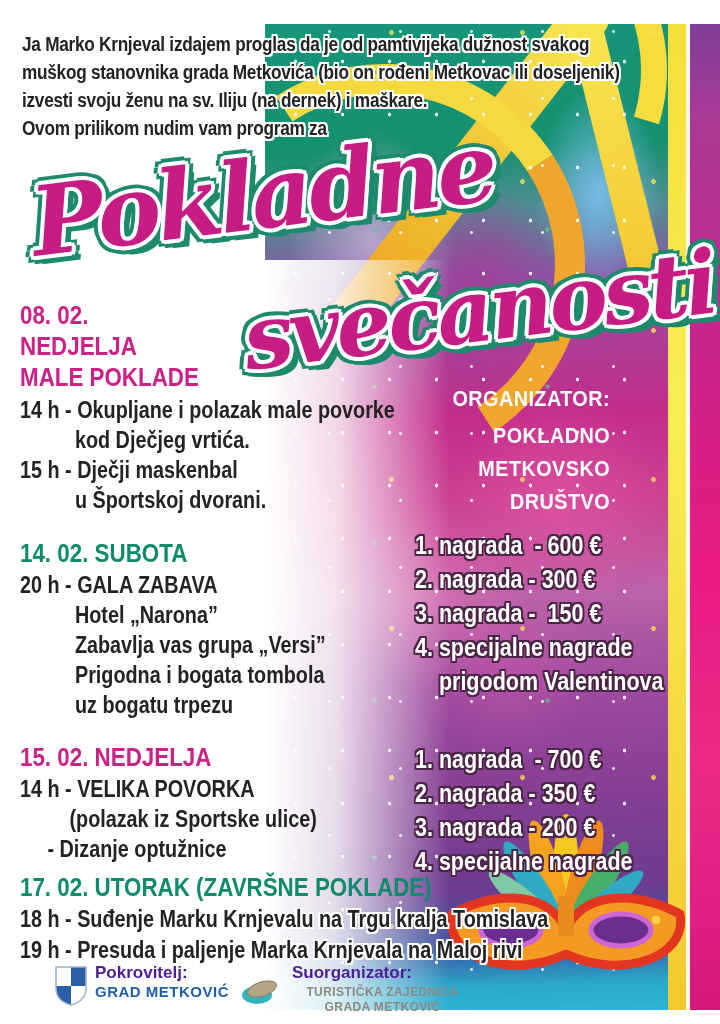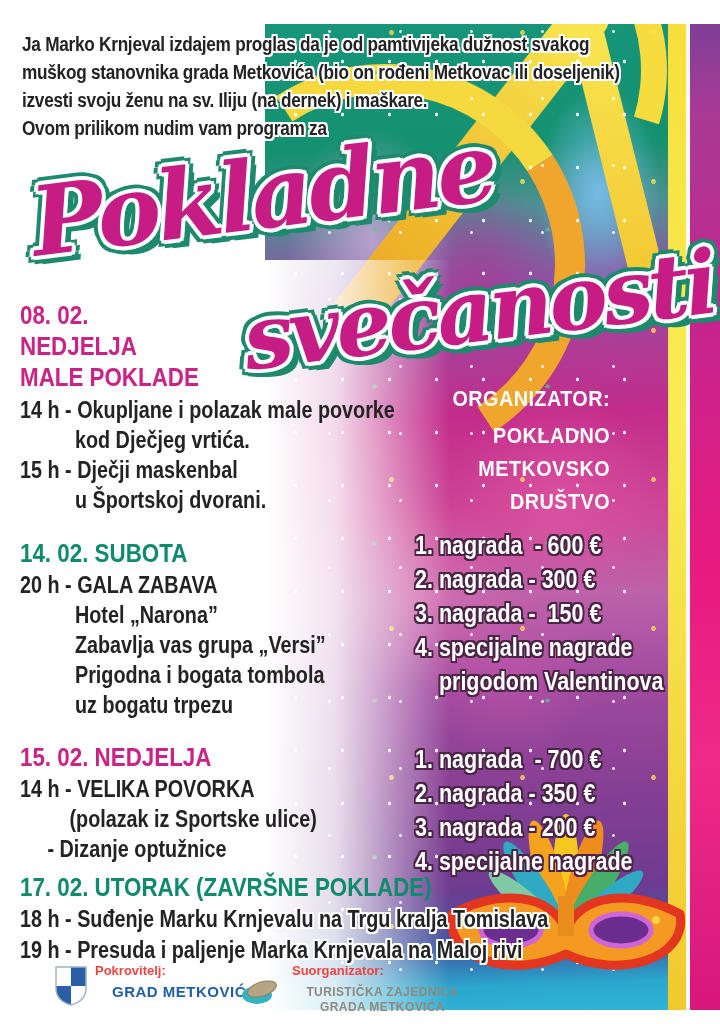--- a/index.html
+++ b/index.html
@@ -69,22 +69,22 @@
   .h-magenta{color:#cb2286;}
   .h-teal{color:#0e8a6c;}
   .body-lines{position:absolute;left:20px;font-size:23px;line-height:30px;z-index:5;}
   .org{position:absolute;left:430px;width:180px;text-align:right;color:#fff;z-index:5;font-size:22px;
     letter-spacing:.5px;}
   .org-label{top:386px;}
   .org-lines{top:419px;line-height:33px;}
   .prize{position:absolute;left:415px;color:#fff;font-size:25px;line-height:34px;z-index:5;}
 
   
-  .footer-label{position:absolute;font-size:13px;font-weight:bold;color:#ef4444;z-index:5;}
-  .patron-name{position:absolute;left:112px;top:983px;font-size:15px;font-weight:bold;color:#1f5fa8;
+  .footer-label{position:absolute;font-size:17px;font-weight:bold;color:#4c1d95;z-index:5;}
+  .patron-name{position:absolute;left:95px;top:983px;font-size:15px;font-weight:bold;color:#1f5fa8;
     letter-spacing:.5px;z-index:5;}
   .coorg-name{position:absolute;left:285px;top:985px;width:195px;text-align:center;font-size:12px;
     font-weight:bold;color:#8d8880;letter-spacing:.4px;line-height:15px;z-index:5;}
   .shield{position:absolute;left:55px;top:966px;z-index:5;}
   .tz-logo{position:absolute;left:240px;top:976px;z-index:5;}
 </style>
 </head>
 <body>
 
 <div class="poster">
@@ -193,15 +193,15 @@
   <div class="patron-name">GRAD METKOVIĆ</div>
 
   <div class="tz-logo">
     <svg width="40" height="30" viewBox="0 0 40 30">
       <ellipse cx="17" cy="19" rx="15" ry="9" fill="#35b4c0"></ellipse>
       <ellipse cx="22" cy="13" rx="15" ry="7" fill="#b5a584" stroke="#8f8060" stroke-width="1" transform="rotate(-18 22 13)"></ellipse>
     </svg>
   </div>
   <div class="footer-label" style="left:292px;top:963px">Suorganizator:</div>
   <div class="coorg-name pre">TURISTIČKA ZAJEDNICA
-GRADA METKOVIĆA</div>
+GRADA METKOVIĆ</div>
 
 </div>
 
 </body></html>

